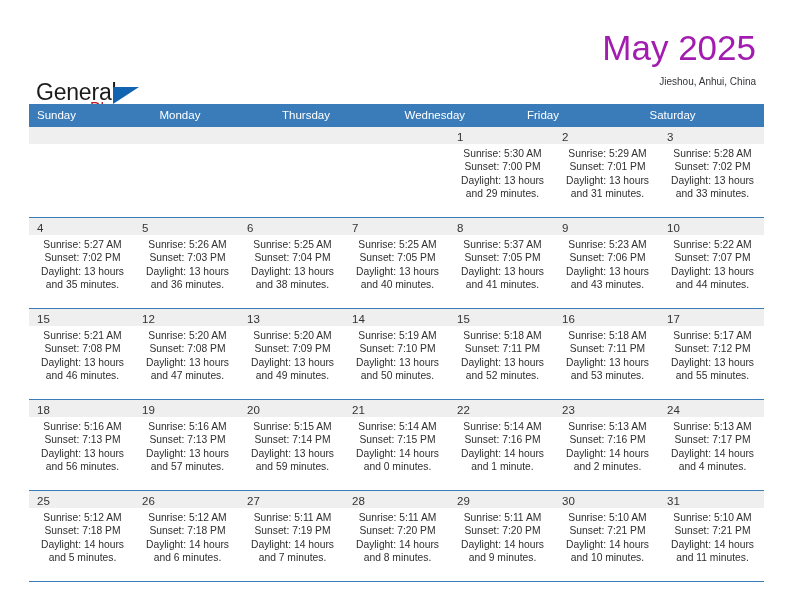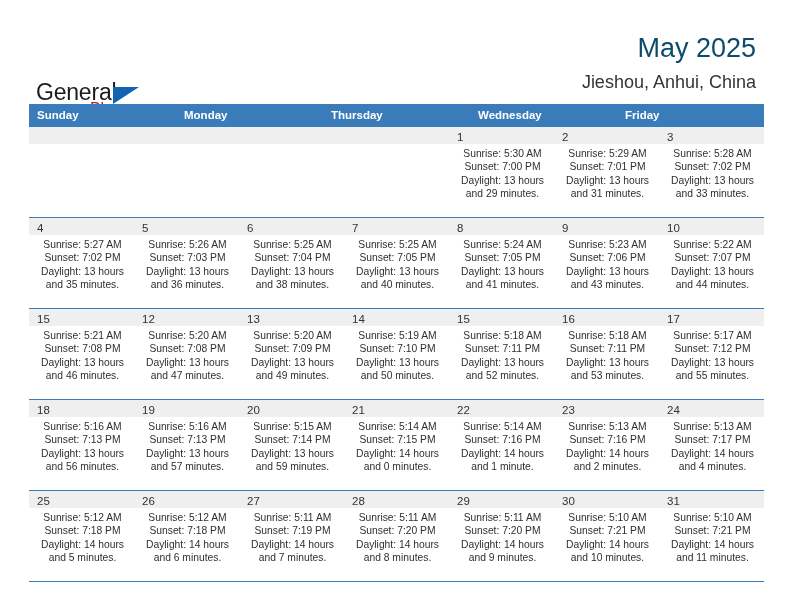--- a/index.html
+++ b/index.html
@@ -64,46 +64,45 @@
     letter-spacing: -0.2px;
   }
 
   .title-block {
     position: absolute;
     right: 36px;
     top: 32px;
     text-align: right;
   }
   .cal-title {
-    font-size: 27px;
-    color: #0c4a6e;
+    font-size: 35px;
+    color: #a21caf;
     line-height: 32px;
     white-space: nowrap;
   }
   .cal-subtitle {
-    font-size: 18px;
+    font-size: 10px;
     color: #33353a;
     line-height: 20px;
     margin-top: 8px;
     white-space: nowrap;
     margin-left: 12px;
   }
 
   
   .grid {
     position: absolute;
     left: 29px;
     top: 104px;
     width: 735px;
   }
   .dow-row {
     display: flex;
     background: #3a7cba;
     height: 22px;
-    font-weight: bold;
   }
   .dow {
     flex: 1 1 0;
     color: #ffffff;
     font-size: 11.5px;
     line-height: 22px;
     padding-left: 8px;
     box-sizing: border-box;
     white-space: nowrap;
   }
@@ -169,20 +168,21 @@
   </div>
 
   <div class="grid">
 
     <div class="dow-row">
       <div class="dow">Sunday</div>
       <div class="dow">Monday</div>
       <div class="dow">Thursday</div>
       <div class="dow">Wednesday</div>
       <div class="dow">Friday</div>
+      <div class="dow">Saturday</div>
     </div>
 
     <div id="weeks-host">
         <div class="week">
           <div class="cell empty">
             <div class="daynum-band"><span class="daynum"></span></div>
           </div>
           <div class="cell empty">
             <div class="daynum-band"><span class="daynum"></span></div>
           </div>
@@ -253,21 +253,21 @@
             <div class="info">
               <div>Sunrise: 5:25 AM</div>
               <div>Sunset: 7:05 PM</div>
               <div>Daylight: 13 hours</div>
               <div>and 40 minutes.</div>
             </div>
           </div>
           <div class="cell">
             <div class="daynum-band"><span class="daynum">8</span></div>
             <div class="info">
-              <div>Sunrise: 5:24 AM</div>
+              <div>Sunrise: 5:37 AM</div>
               <div>Sunset: 7:05 PM</div>
               <div>Daylight: 13 hours</div>
               <div>and 41 minutes.</div>
             </div>
           </div>
           <div class="cell">
             <div class="daynum-band"><span class="daynum">9</span></div>
             <div class="info">
               <div>Sunrise: 5:23 AM</div>
               <div>Sunset: 7:06 PM</div>

